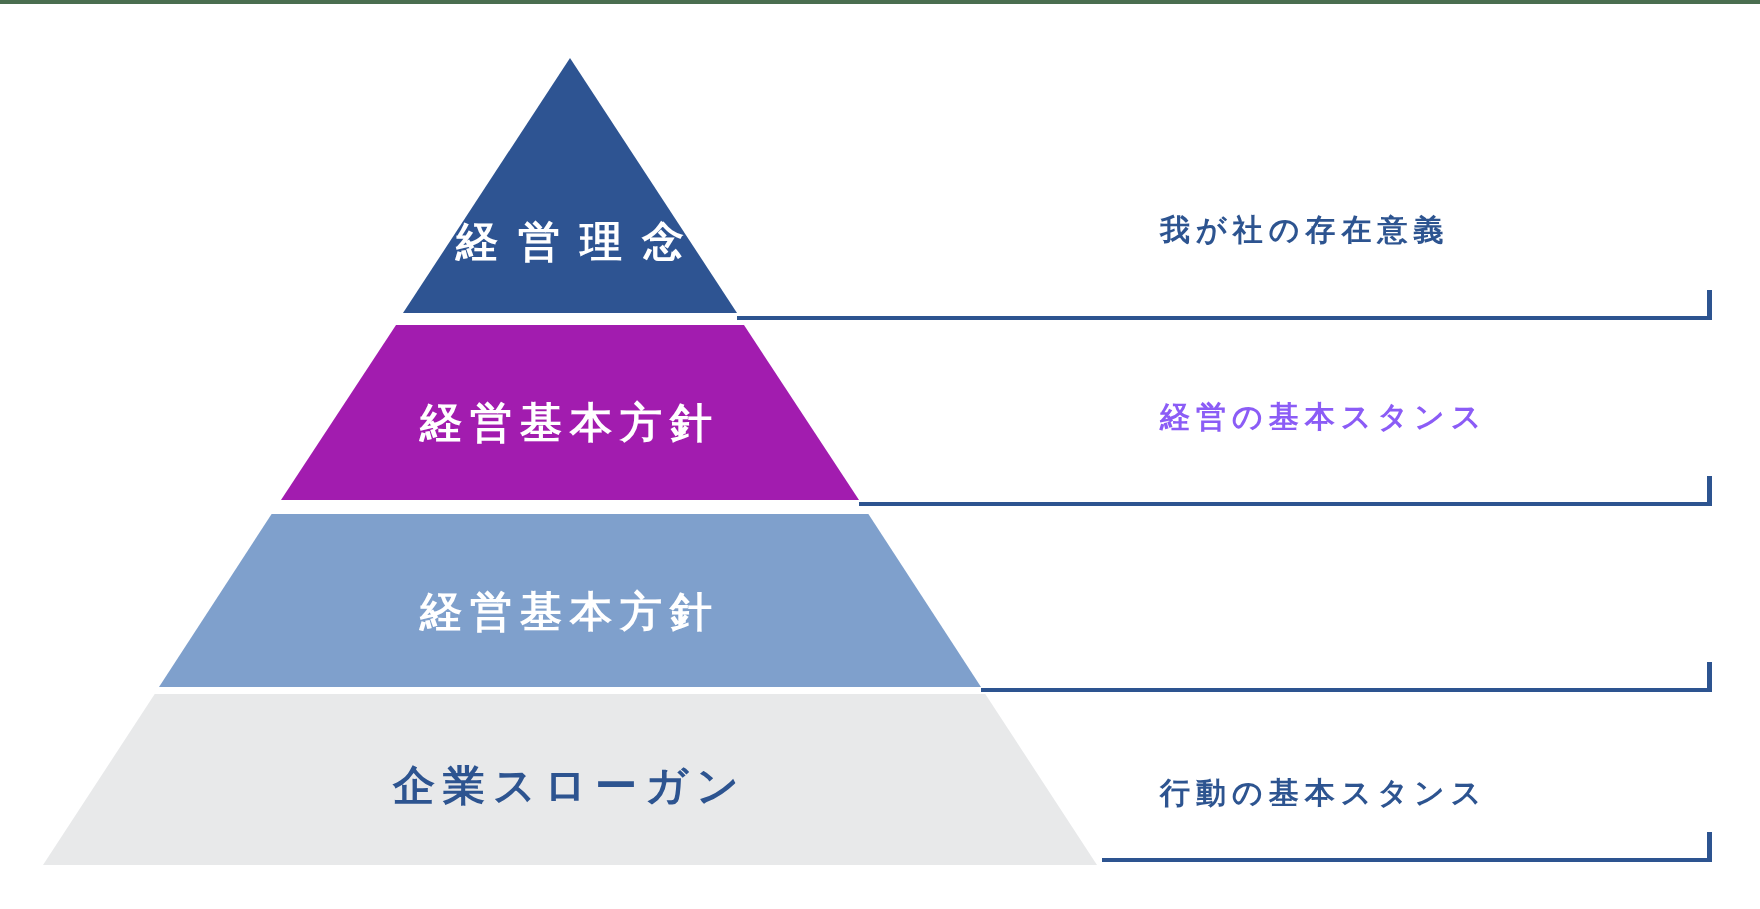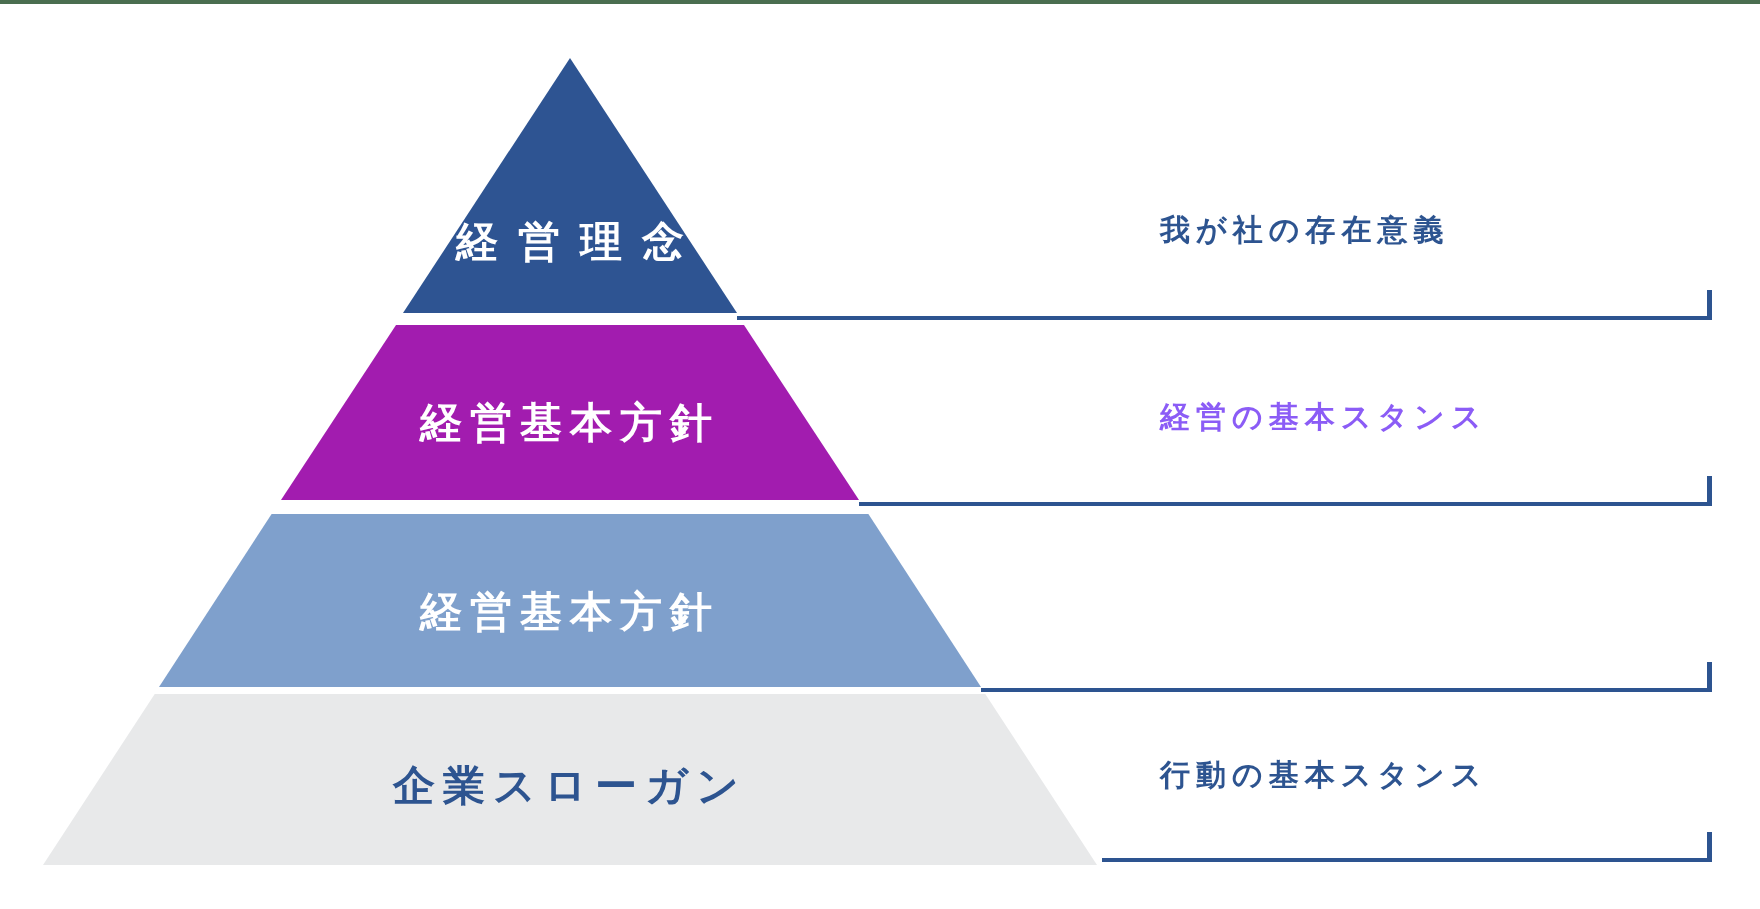--- a/index.html
+++ b/index.html
@@ -68,21 +68,21 @@
   <div class="tier tier3" style="background-color: rgb(127, 160, 204);">
     <div class="tier-label" style="color: rgb(255, 255, 255);">経営基本方針</div>
   </div>
 
   <div class="tier tier4" style="background-color: rgb(232, 233, 234);">
     <div class="tier-label" style="color: rgb(45, 84, 144);">企業スローガン</div>
   </div>
 
   <div class="side-label side-label1" style="color: rgb(45, 84, 144);">我が社の存在意義</div>
   <div class="side-label side-label2" style="color: #8b5cf6;">経営の基本スタンス</div>
-  <div class="side-label side-label4" style="color: rgb(45, 84, 144);">行動の基本スタンス</div>
+  <div class="side-label side-label4" style="color: rgb(45, 84, 144); margin-top: 18px;">行動の基本スタンス</div>
 
   <div class="connector connector1" style="background-color: rgb(45, 84, 144);">
     <div class="tick"></div>
   </div>
   <div class="connector connector2" style="background-color: rgb(45, 84, 144);">
     <div class="tick"></div>
   </div>
   <div class="connector connector3" style="background-color: rgb(45, 84, 144);">
     <div class="tick"></div>
   </div>

